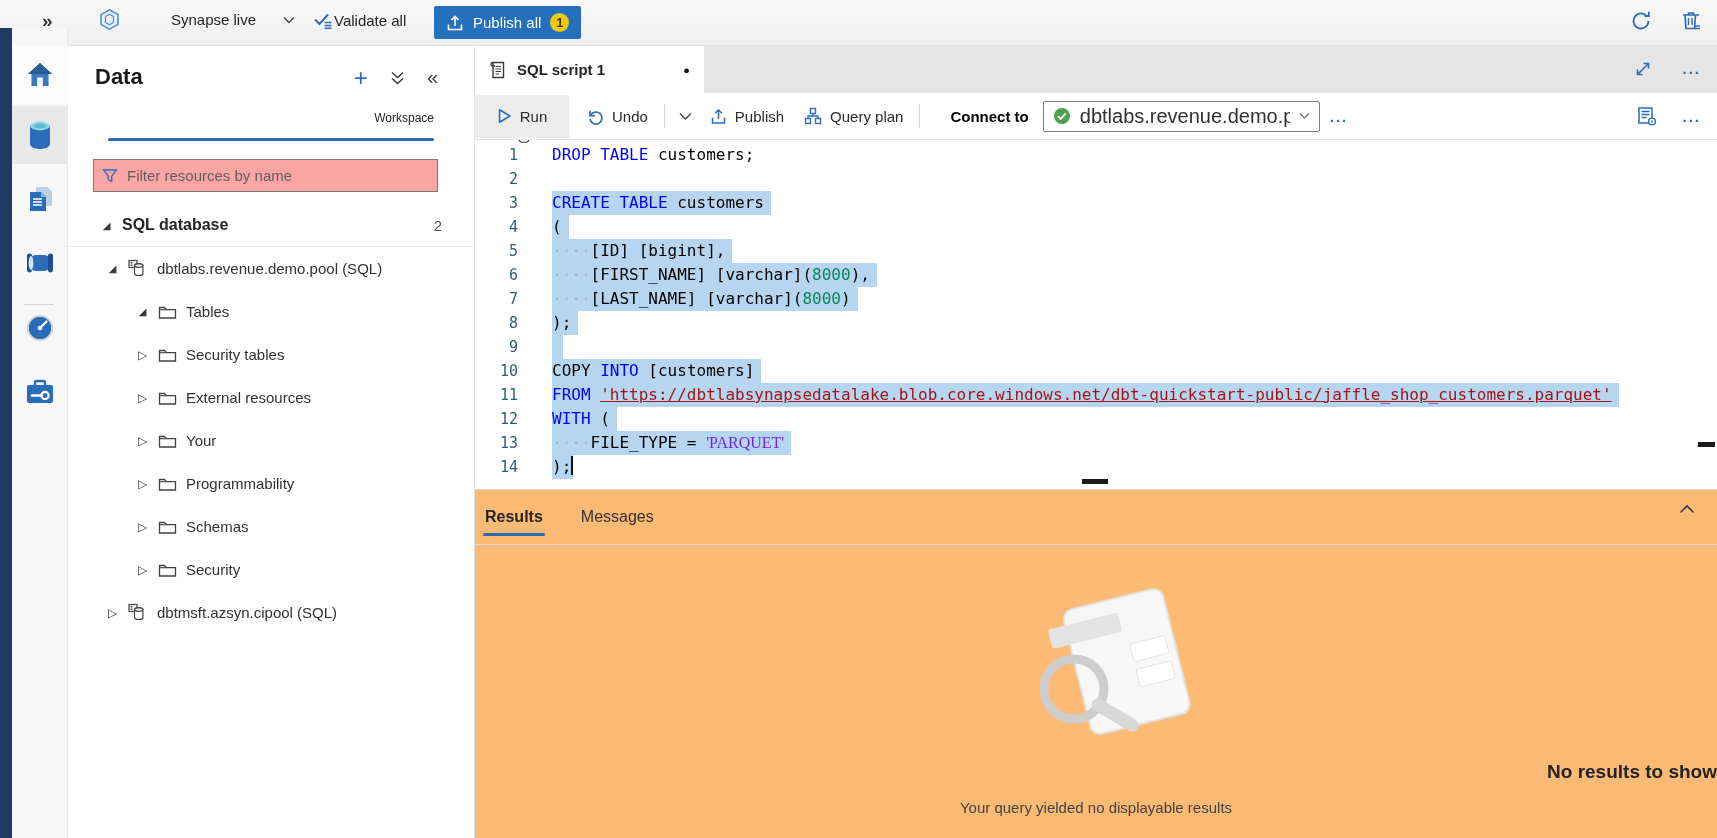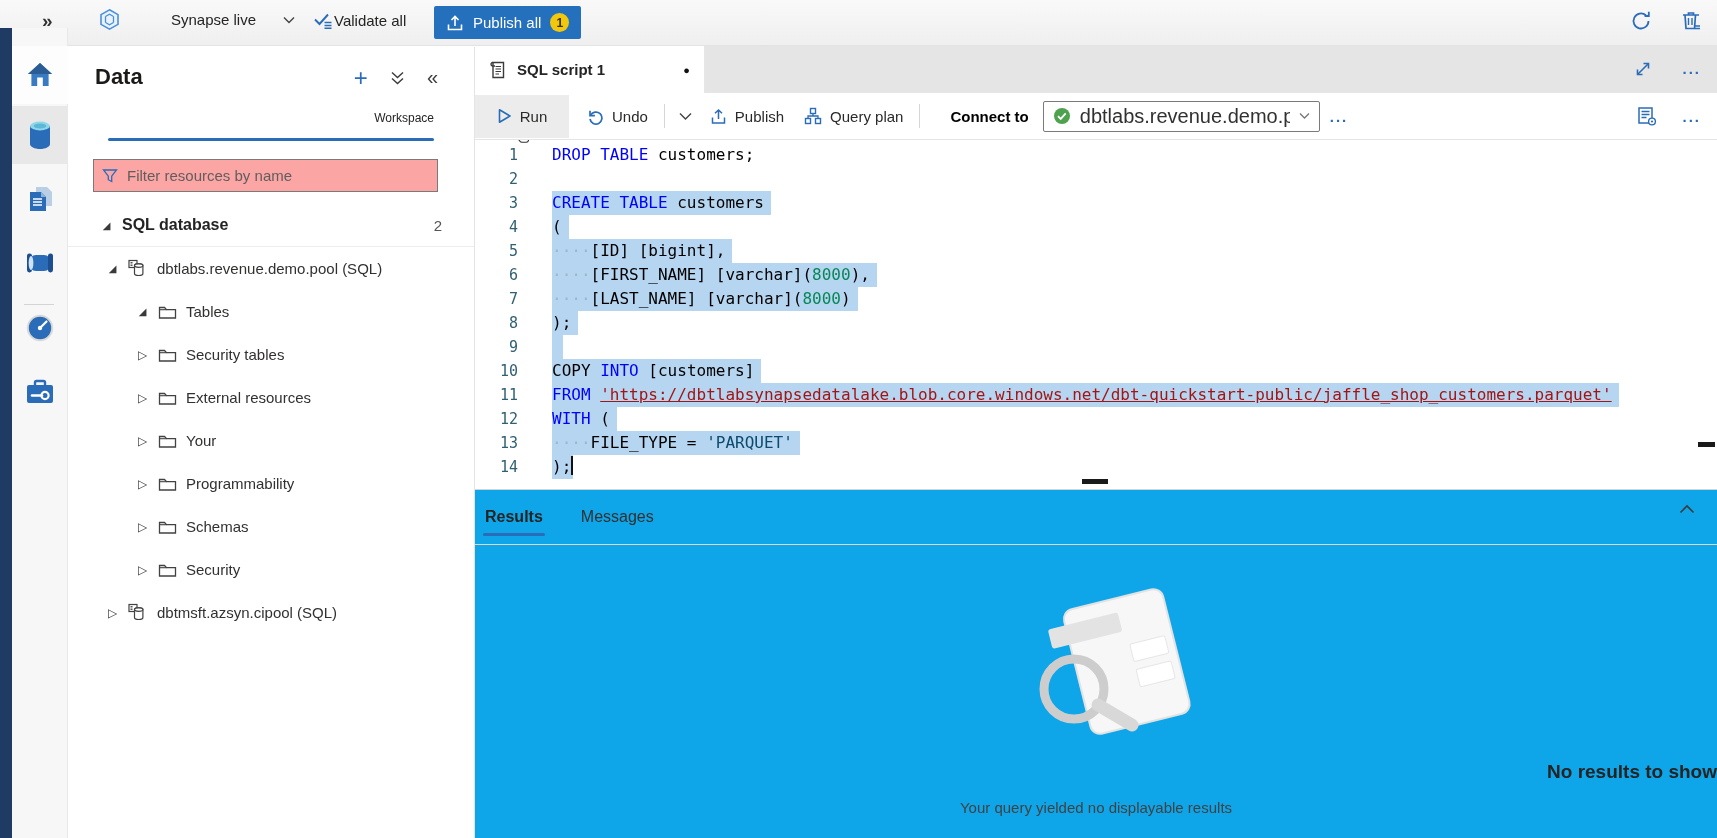--- a/index.html
+++ b/index.html
@@ -90,30 +90,30 @@
   .cl{height:24px;display:flex;}
   .lnum{flex:none;width:77px;padding-right:34px;text-align:right;color:#2f6073;font-size:15px;
         font-family:"DejaVu Sans Mono","Liberation Mono",monospace;}
   .ltext{flex:none;}
   .ltext.sel{background:#b5d5f0;padding-right:7px;}
   .ltext.sel-end{padding-right:0;}
   .ltext.sel-empty{display:inline-block;width:11px;padding-right:0;}
   .tk-kw{color:#0000ff;}
   .tk-pl{color:#000;}
   .tk-num{color:#098658;}
-  .tk-str{color:#0c4a6e;}
+  .tk-str{color:#6d28d9;font-family:Liberation Serif, serif;}
   .tk-strlink{color:#a31515;text-decoration:underline;}
   .tk-ws{color:#9fb6c6;}
   .caret{display:inline-block;width:2px;height:19px;background:#111;vertical-align:-3px;}
   .hscroll-thumb{position:absolute;left:607px;top:339px;width:26px;height:5px;background:#1a1a1a;}
   .vscroll-mark{position:absolute;right:2px;top:302px;width:17px;height:5px;background:#1a1a1a;}
   .cursor-hand{position:absolute;left:40px;top:-17px;z-index:5;}
 
   
-  .results{position:absolute;left:0;top:443px;right:0;bottom:0;border-top:1px solid #d4d4d4;background:#0ea5e9;}
+  .results{position:absolute;left:0;top:443px;right:0;bottom:0;border-top:1px solid #d4d4d4;background:#fdba74;}
   .res-tabs{position:absolute;left:8px;top:12px;display:flex;gap:34px;}
   .res-tab{font-size:16px;color:#323130;padding:6px 2px 10px;cursor:pointer;position:relative;}
   .res-tab.active{font-weight:bold;color:#242424;}
   .res-tab.active::after{content:"";position:absolute;left:0;right:0;bottom:0;height:3px;background:#2b6cb8;border-radius:2px;}
   .res-collapse{position:absolute;right:22px;top:14px;cursor:pointer;}
   .res-divider{position:absolute;left:0;right:0;top:54px;height:1px;background:#d9d9d9;}
   .empty-state{position:absolute;left:0;right:0;top:55px;text-align:center;}
   .empty-illus{margin:28px auto 8px;width:220px;height:180px;position:relative;}
   .empty-title{font-size:19px;font-weight:bold;color:#242424;margin-top:2px;text-align:right;}
   .empty-sub{font-size:15px;color:#424242;margin-top:16px;}

